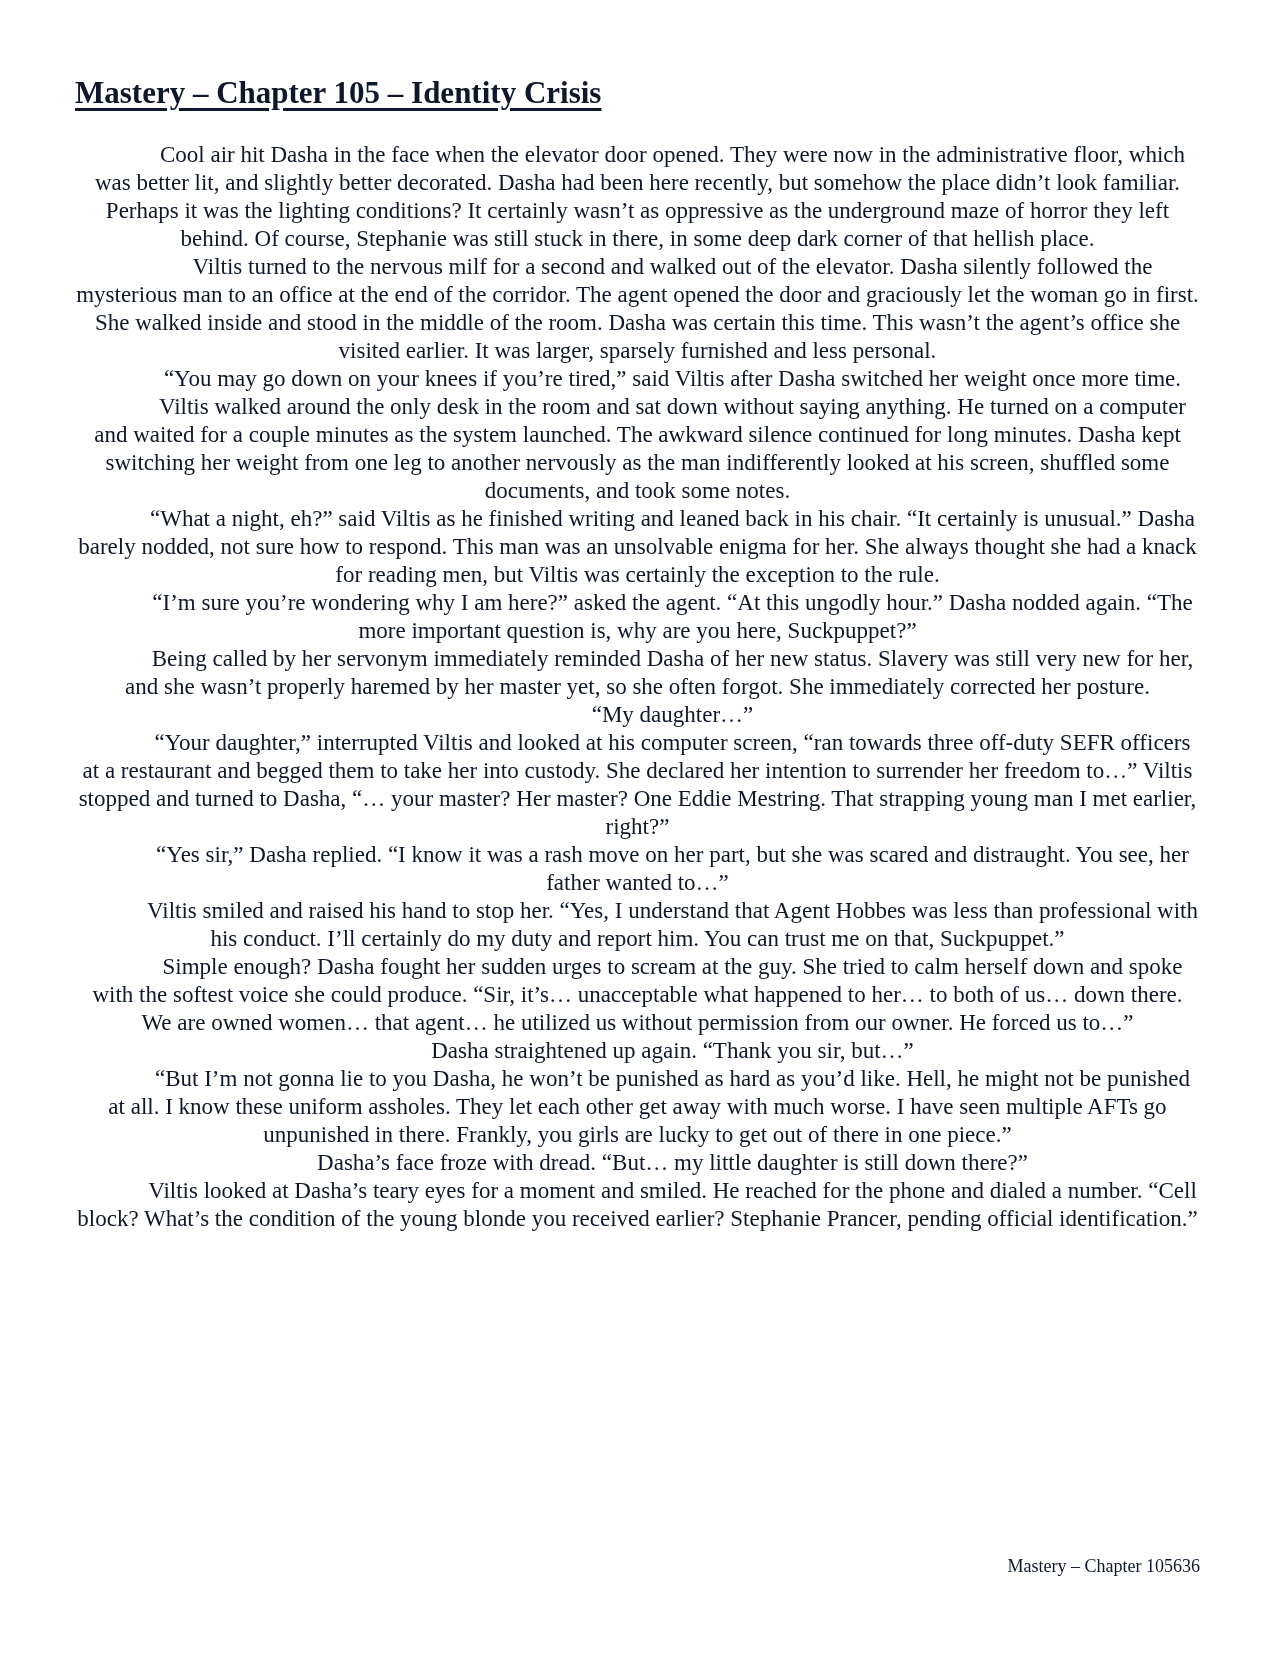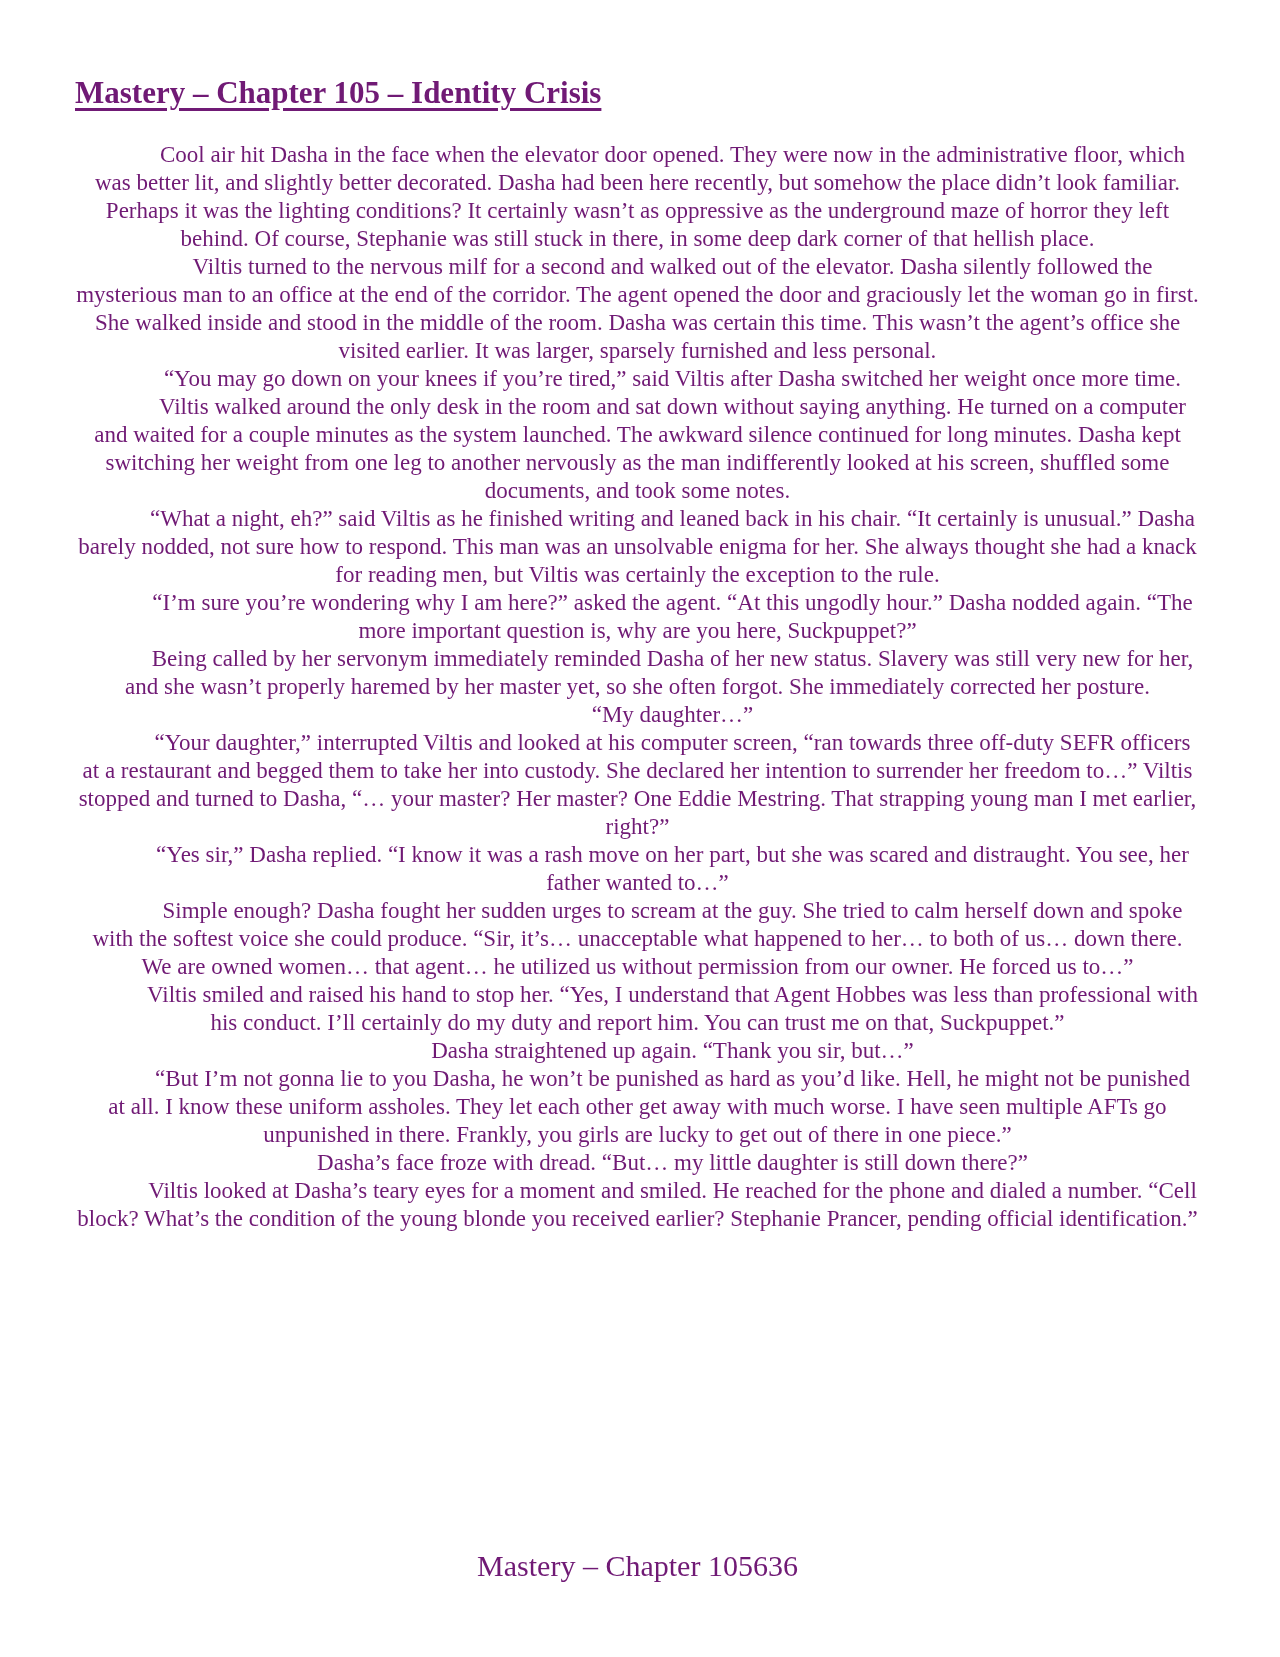--- a/index.html
+++ b/index.html
@@ -6,21 +6,21 @@
     margin: 0;
     padding: 0;
     background: #ffffff;
   }
   .page {
     position: relative;
     width: 1280px;
     height: 1657px;
     box-sizing: border-box;
     background: #ffffff;
-    color: #701a75;
+    color: #0f172a;
     font-family: "Liberation Serif", serif;
     padding: 74px 80px 0 75px;
     overflow: hidden;
   }
   .title {
     font-family: "Liberation Serif", serif;
     font-weight: bold;
     font-size: 31px;
     line-height: 1.2;
     margin: 0 0 30px 0;
@@ -34,44 +34,44 @@
     margin: 0;
     text-indent: 70px;
     text-align: center;
   }
   .footer {
     position: absolute;
     left: 75px;
     right: 80px;
     top: 1552px;
     display: flex;
-    justify-content: center;
-    font-size: 30px;
+    justify-content: flex-end;
+    font-size: 18px;
     line-height: 28px;
   }
 </style>
 </head>
 <body>
 
 <div class="page">
   <h1 class="title">Mastery – Chapter 105 – Identity Crisis</h1>
 
   <div class="body-text">
     <p class="para">Cool air hit Dasha in the face when the elevator door opened. They were now in the administrative floor, which was better lit, and slightly better decorated. Dasha had been here recently, but somehow the place didn’t look familiar. Perhaps it was the lighting conditions? It certainly wasn’t as oppressive as the underground maze of horror they left behind. Of course, Stephanie was still stuck in there, in some deep dark corner of that hellish place.</p>
     <p class="para">Viltis turned to the nervous milf for a second and walked out of the elevator. Dasha silently followed the mysterious man to an office at the end of the corridor. The agent opened the door and graciously let the woman go in first. She walked inside and stood in the middle of the room. Dasha was certain this time. This wasn’t the agent’s office she visited earlier. It was larger, sparsely furnished and less personal.</p>
     <p class="para">“You may go down on your knees if you’re tired,” said Viltis after Dasha switched her weight once more time.</p>
     <p class="para">Viltis walked around the only desk in the room and sat down without saying anything. He turned on a computer and waited for a couple minutes as the system launched. The awkward silence continued for long minutes. Dasha kept switching her weight from one leg to another nervously as the man indifferently looked at his screen, shuffled some documents, and took some notes.</p>
     <p class="para">“What a night, eh?” said Viltis as he finished writing and leaned back in his chair. “It certainly is unusual.” Dasha barely nodded, not sure how to respond. This man was an unsolvable enigma for her. She always thought she had a knack for reading men, but Viltis was certainly the exception to the rule.</p>
     <p class="para">“I’m sure you’re wondering why I am here?” asked the agent. “At this ungodly hour.” Dasha nodded again. “The more important question is, why are you here, Suckpuppet?”</p>
     <p class="para">Being called by her servonym immediately reminded Dasha of her new status. Slavery was still very new for her, and she wasn’t properly haremed by her master yet, so she often forgot. She immediately corrected her posture.</p>
     <p class="para">“My daughter…”</p>
     <p class="para">“Your daughter,” interrupted Viltis and looked at his computer screen, “ran towards three off-duty SEFR officers at a restaurant and begged them to take her into custody. She declared her intention to surrender her freedom to…” Viltis stopped and turned to Dasha, “… your master? Her master? One Eddie Mestring. That strapping young man I met earlier, right?”</p>
     <p class="para">“Yes sir,” Dasha replied. “I know it was a rash move on her part, but she was scared and distraught. You see, her father wanted to…”</p>
+    <p class="para">Viltis smiled and raised his hand to stop her. “Yes, I understand that Agent Hobbes was less than professional with his conduct. I’ll certainly do my duty and report him. You can trust me on that, Suckpuppet.”</p>
     <p class="para">Simple enough? Dasha fought her sudden urges to scream at the guy. She tried to calm herself down and spoke with the softest voice she could produce. “Sir, it’s… unacceptable what happened to her… to both of us… down there. We are owned women… that agent… he utilized us without permission from our owner. He forced us to…”</p>
-    <p class="para">Viltis smiled and raised his hand to stop her. “Yes, I understand that Agent Hobbes was less than professional with his conduct. I’ll certainly do my duty and report him. You can trust me on that, Suckpuppet.”</p>
     <p class="para">Dasha straightened up again. “Thank you sir, but…”</p>
     <p class="para">“But I’m not gonna lie to you Dasha, he won’t be punished as hard as you’d like. Hell, he might not be punished at all. I know these uniform assholes. They let each other get away with much worse. I have seen multiple AFTs go unpunished in there. Frankly, you girls are lucky to get out of there in one piece.”</p>
     <p class="para">Dasha’s face froze with dread. “But… my little daughter is still down there?”</p>
     <p class="para">Viltis looked at Dasha’s teary eyes for a moment and smiled. He reached for the phone and dialed a number. “Cell block? What’s the condition of the young blonde you received earlier? Stephanie Prancer, pending official identification.”</p>
   </div>
 
   <div class="footer">
     <span>Mastery – Chapter 105</span>
     <span>636</span>
   </div>

